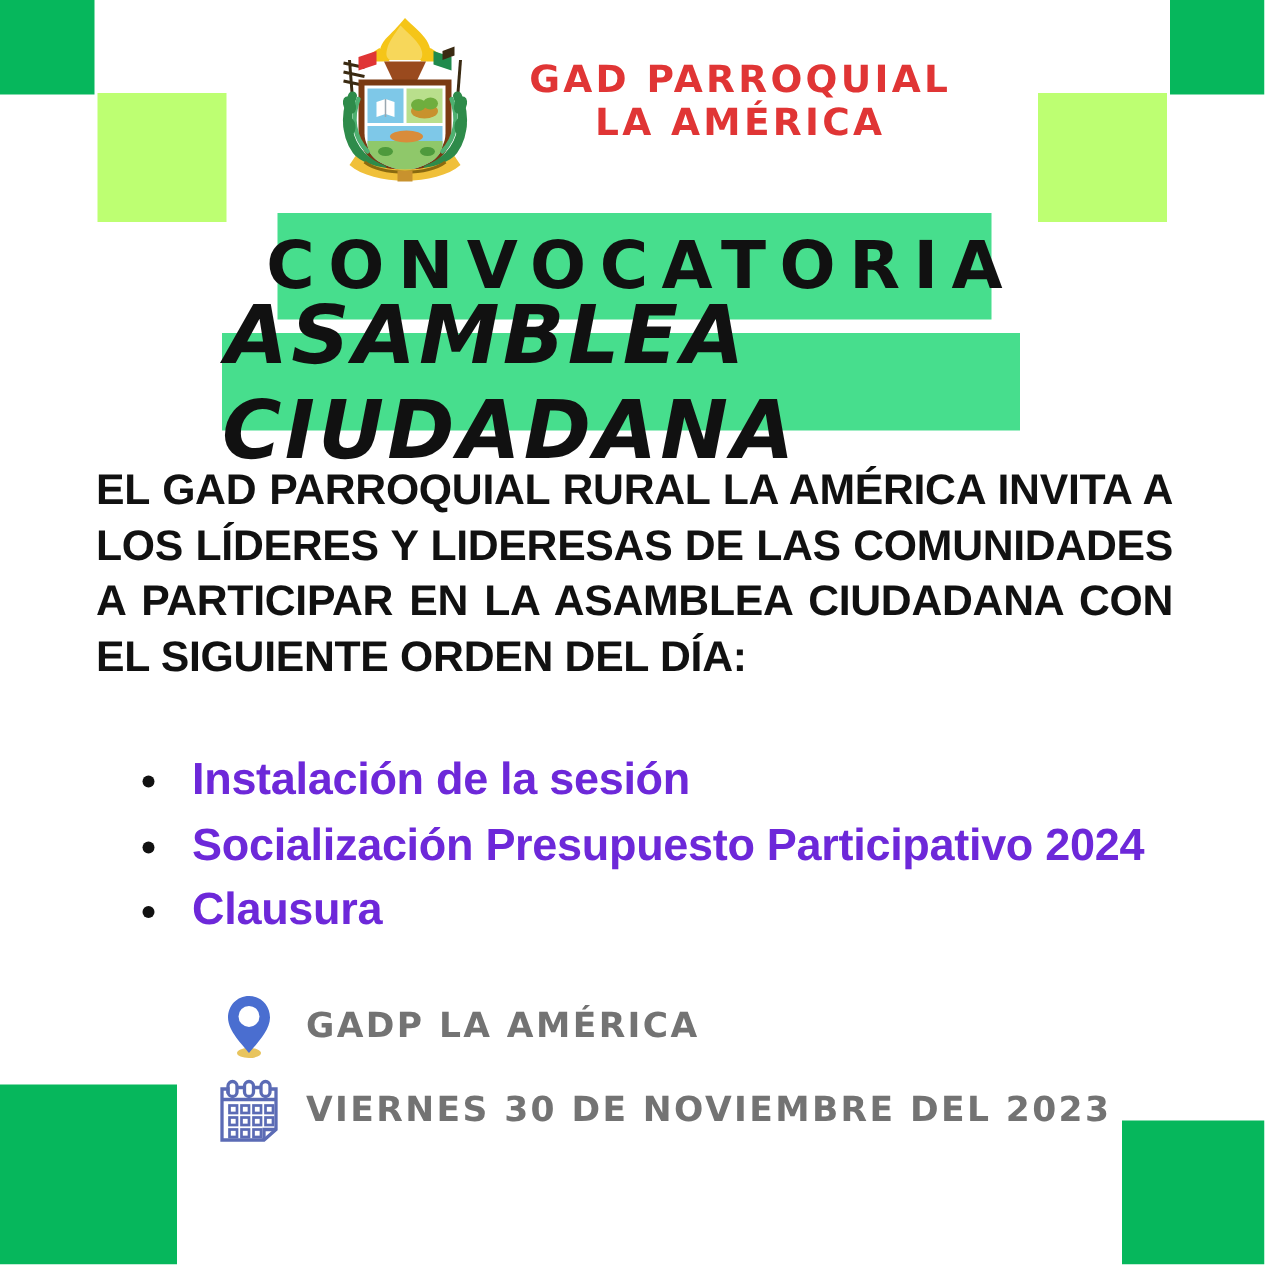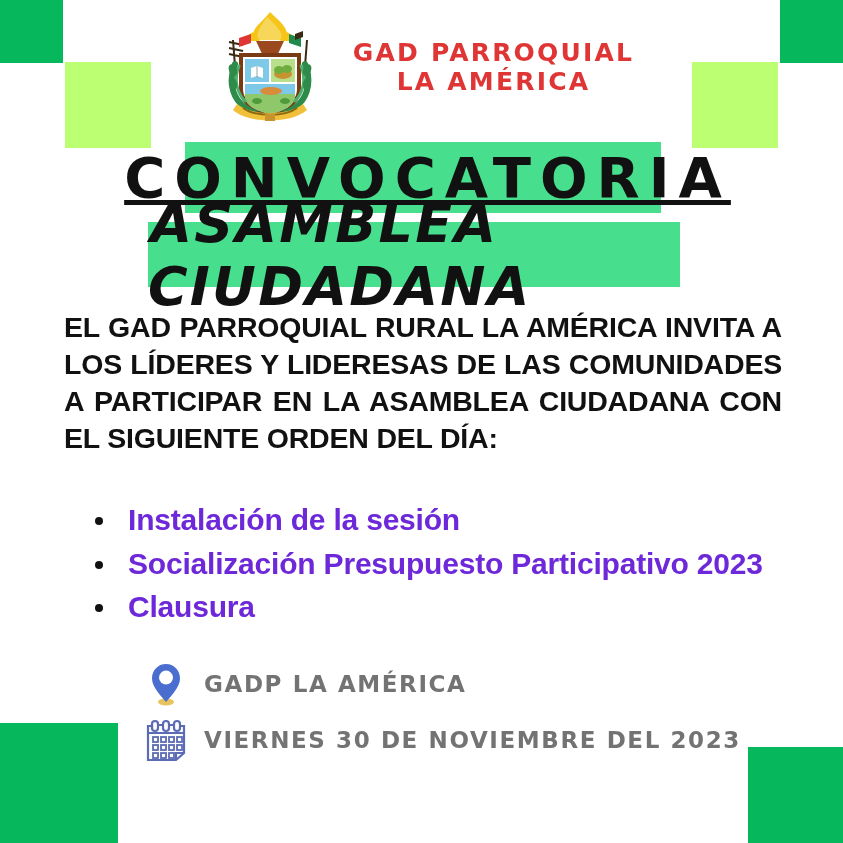--- a/index.html
+++ b/index.html
@@ -57,24 +57,23 @@
     display: flex;
     align-items: center;
     justify-content: center;
     color: #111111;
     font-family: "DejaVu Sans", sans-serif;
     font-weight: bold;
   }
   .banner-1 {
     left: 185px; top: 142px;
     width: 476px; height: 71px;
-    font-size: 56px;
+    font-size: 44px;
     letter-spacing: 9px;
     text-indent: 9px;
-    text-decoration: underline;
   }
   .banner-2 {
     left: 148px; top: 222px;
     width: 532px; height: 65px;
     font-size: 54px;
     letter-spacing: 2.2px;
     text-indent: 2.2px;
     font-style: italic;
   }
 
@@ -219,21 +218,21 @@
     <span>CONVOCATORIA</span>
   </div>
   <div class="banner banner-2">
     <span>ASAMBLEA CIUDADANA</span>
   </div>
 
   <p class="intro">EL GAD PARROQUIAL RURAL LA AMÉRICA INVITA A LOS LÍDERES Y LIDERESAS DE LAS COMUNIDADES A PARTICIPAR EN LA ASAMBLEA CIUDADANA CON EL SIGUIENTE ORDEN DEL DÍA:</p>
 
   <ul class="agenda">
     <li>Instalación de la sesión</li>
-    <li>Socialización Presupuesto Participativo 2023</li>
+    <li>Socialización Presupuesto Participativo 2024</li>
     <li>Clausura</li>
   </ul>
 
   <div class="info-list">
 
     <div class="info-row">
       <span class="info-icon">
         <svg width="34" height="44" viewBox="0 0 34 44">
           <ellipse cx="17" cy="40" rx="8" ry="3.4" fill="#e8c45e"></ellipse>
           <path d="M17 2 C9 2 3 8.4 3 16.4 C3 25.4 13 35 17 40 C21 35 31 25.4 31 16.4 C31 8.4 25 2 17 2 Z" fill="#4a6ed0"></path>

